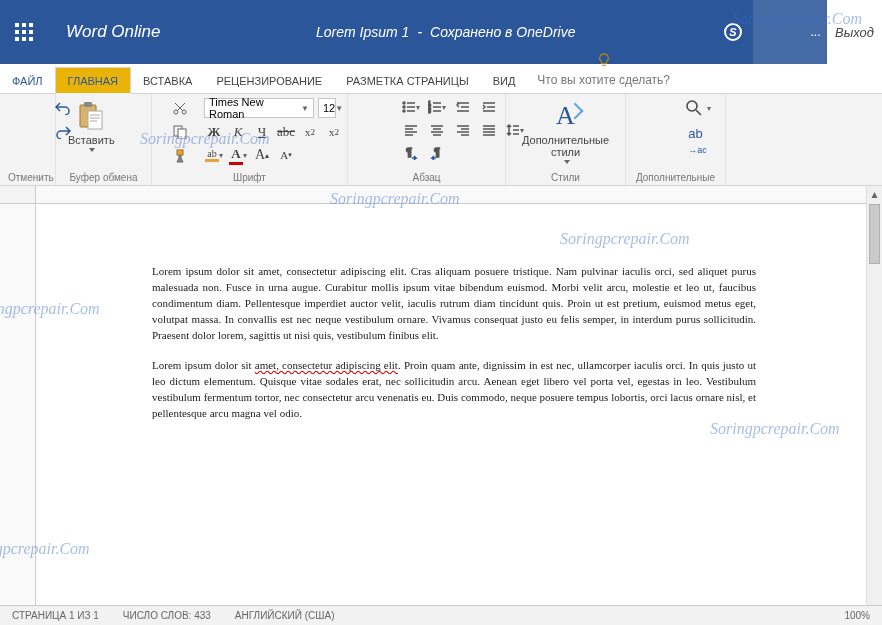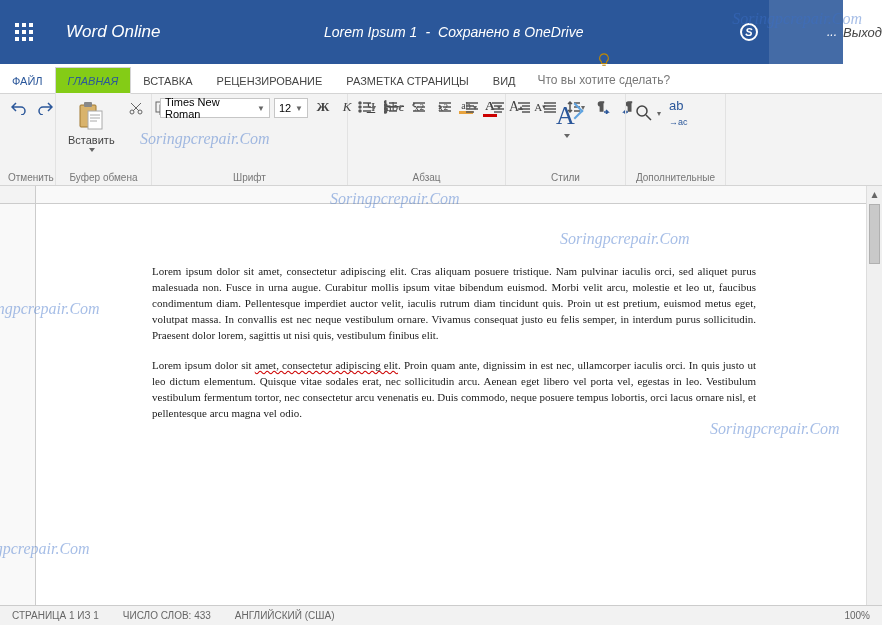--- a/index.html
+++ b/index.html
@@ -6,39 +6,39 @@
   body { font-family: "Segoe UI", Arial, sans-serif; font-size: 12px; background: #fff; width: 882px; height: 625px; overflow: hidden; position: relative; }
   .titlebar { height: 64px; background: #2b579a; color: #fff; display: flex; align-items: center; font-style: italic; }
   .waffle { width: 48px; height: 48px; display: flex; align-items: center; justify-content: center; font-size: 20px; cursor: pointer; }
   .waffle svg { width: 18px; height: 18px; fill: #fff; }
   .app-name { font-size: 17px; font-weight: 400; padding: 0 18px; cursor: pointer; }
   .title-center { flex: 1; text-align: center; font-size: 14px; display: flex; justify-content: center; gap: 8px; }
   .title-right { display: flex; align-items: center; height: 100%; }
   .skype { width: 40px; display:flex; align-items:center; justify-content:center; height:100%; cursor:pointer; }
   .skype-glyph { width:18px; height:18px; border:2px solid #fff; border-radius:50%; display:flex; align-items:center; justify-content:center; font-size:11px; font-weight:bold; color:#fff; }
   .user { width:74px; height:100%; background: rgba(255,255,255,0.12); display:flex; align-items:center; justify-content:flex-end; padding-right:6px; cursor:pointer; }
-  .exit { background:#fff; color:#444; height:100%; display:flex; align-items:center; padding:0 0; font-size:13px; cursor:pointer; }
+  .exit { background:#fff; color:#444; height:100%; display:flex; align-items:center; padding:0 8px; font-size:13px; cursor:pointer; }
   .tabs { height: 30px; background:#fff; border-bottom:1px solid #d4d4d4; display:flex; align-items:flex-end; font-size:12px; color:#444; }
   .tab { padding: 7px 12px 6px; cursor:pointer; text-transform: uppercase; font-size:11px; }
   .tab.file { color:#2b579a; }
-  .tab.active { background:#84cc16; border:1px solid #d4d4d4; border-bottom:1px solid #f3f3f3; color:#2b579a; margin-bottom:-1px;font-style:italic; }
+  .tab.active { background:#eab308; border:1px solid #d4d4d4; border-bottom:1px solid #f3f3f3; color:#2b579a; margin-bottom:-1px; }
   .tellme { display:flex; align-items:center; gap:6px; padding:6px 10px; color:#777; cursor:text;flex-direction:column; }
   .bulb { width:14px; height:14px; }
   .ribbon { height: 92px; background:#f3f3f3; border-bottom:1px solid #d4d4d4; display:flex; }
   .group { border-right:1px solid #e2e2e2; padding:4px 8px 2px; display:flex; flex-direction:column; justify-content:space-between; }
   .group-label { text-align:center; font-size:10px; color:#777; padding:2px 0 0; }
   .group-body { flex:1; display:flex; align-items:flex-start; gap:6px; }
-  .col { display:flex; flex-direction:row; gap:4px; align-items:center; }
+  .col { display:flex; flex-direction:column; gap:4px; align-items:center;margin-left:44px; }
   .btn-small { width:22px; height:20px; display:flex; align-items:center; justify-content:center; color:#555; cursor:pointer; }
   .btn-big { display:flex; flex-direction:column; align-items:center; gap:2px; cursor:pointer; padding:2px 4px; font-size:11px; color:#444; }
   .icon-box { width:32px; height:32px; display:flex; align-items:center; justify-content:center; }
   .row { display:flex; gap:4px; align-items:center; }
   .font-select { height:20px; border:1px solid #c6c6c6; background:#fff; padding:0 4px; font-size:11px; display:flex; align-items:center; cursor:pointer; }
   .font-name { width:110px; justify-content:space-between; }
-  .font-size { width:34px; justify-content:space-between; }
+  .font-size { width:18px; justify-content:space-between; }
   .fmt { width:20px; height:18px; display:flex; align-items:center; justify-content:center; cursor:pointer; font-family: "Times New Roman", serif; font-size:13px; color:#444; }
   .fmt.bold { font-weight:bold; }
   .fmt.italic { font-style:italic; }
   .fmt.underline { text-decoration:underline; }
   .fmt.strike { text-decoration:line-through; }
   .fmt.sub { font-size:11px; }
   .fmt.sup { font-size:11px; }
   .color-swatch { width:14px; height:3px; background:#e8a33d; }
   .color-swatch.red { background:#c00; }
   .para-btn { width:22px; height:18px; display:flex; align-items:center; justify-content:center; cursor:pointer; }
@@ -300,20 +300,21 @@
       </div>
     <div class="group-label">Абзац</div>
   </div>
 
   <div class="group" style="width:120px">
     <div class="group-body" style="justify-content:center;width:100%">
       <div class="btn-big">
         <div class="icon-box">
             <span class="styles-A">A</span>
           </div>
+        <span style="text-align:center;line-height:1.1">Дополнительные стили</span>
         <div class="tri"></div>
       </div>
     </div>
     <div class="group-label">Стили</div>
   </div>
 
   <div class="group" style="width:100px">
     <div class="group-body" style="justify-content:center;width:100%">
         <div class="col" style="gap:8px;align-items:center;width:100%">
       <div class="find-icon" style="display:flex;align-items:center;gap:3px">

